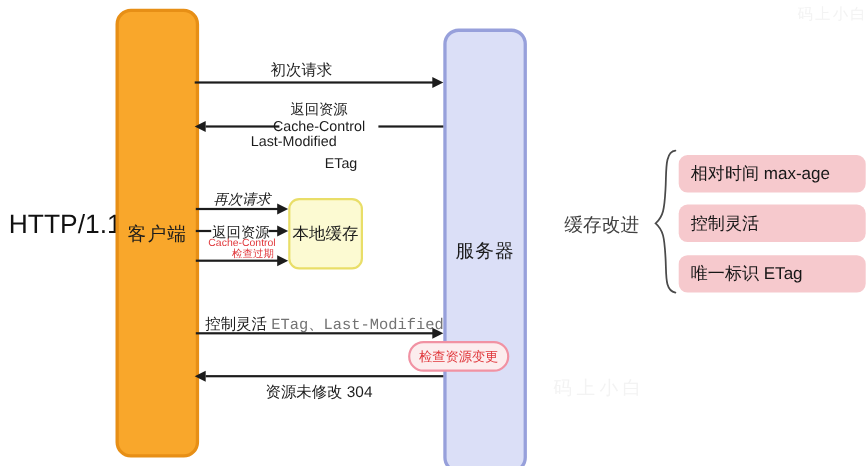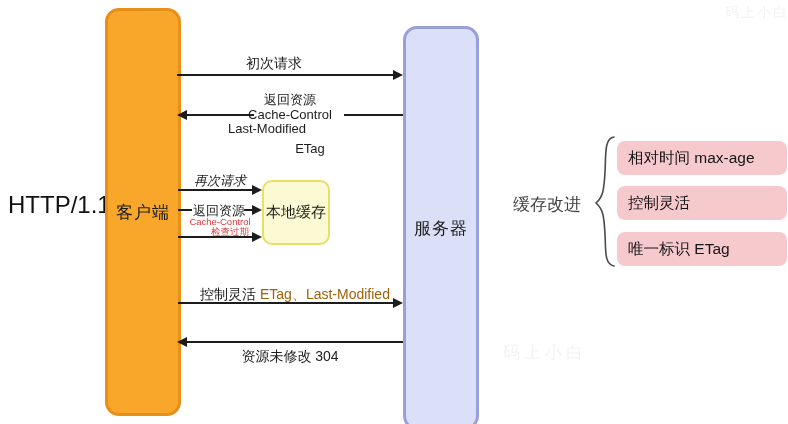--- a/index.html
+++ b/index.html
@@ -12,21 +12,21 @@
        border-radius:14px;box-sizing:border-box;font-size:17px;letter-spacing:1px;}
   .bar.client{left:105px;top:8px;height:408px;background:#F9A72B;border:3px solid #E78F16;}
   .bar.server{left:403px;top:10px;height:404px;background:#DBDFF7;border:3px solid #97A0DB;margin-top:16px;}
   .line{position:absolute;height:2px;background:#1c1c1c;}
   .head-r{position:absolute;width:0;height:0;border-left:10px solid #1c1c1c;
           border-top:5px solid transparent;border-bottom:5px solid transparent;}
   .head-l{position:absolute;width:0;height:0;border-right:10px solid #1c1c1c;
           border-top:5px solid transparent;border-bottom:5px solid transparent;}
   .lbl{position:absolute;font-size:14px;color:#1c1c1c;text-align:center;white-space:nowrap;}
   .lbl.s{font-size:13px;}
-  .red{color:#a16207;}
+  .red{color:#737373;font-family:Liberation Mono, monospace;}
   .redsmall{position:absolute;font-size:9.5px;line-height:9.5px;color:#E0383C;text-align:center;white-space:nowrap;}
   .cache-box{position:absolute;left:262px;top:180px;width:68px;height:65px;background:#FCFAD2;
              border:2px solid #E9DE68;border-radius:10px;box-sizing:border-box;
              display:flex;align-items:center;justify-content:center;font-size:15px;}
   .bubble{position:absolute;left:371px;top:310px;width:92px;height:28px;background:#FCEDEE;
           border:2px solid #F192A3;border-radius:15px;box-sizing:border-box;z-index:3;
           display:flex;align-items:center;justify-content:center;font-size:12px;color:#E0383C;}
   .improve-label{position:absolute;left:513px;top:193px;font-size:17px;color:#404040;white-space:nowrap;}
   .pill{position:absolute;left:617px;width:170px;height:34px;background:#F6C9CD;border-radius:8px;
         box-sizing:border-box;display:flex;align-items:center;padding-left:11px;font-size:15.5px;color:#161616;}
@@ -80,20 +80,23 @@
     <span>本地缓存</span>
   </div>
 
   <div class="lbl" style="left:177px;width:236px;top:286px;">
     <span>控制灵活</span>
     <span class="red">ETag、Last-Modified</span>
   </div>
   <div class="line" style="left:178px;top:302px;width:216px;"></div>
   <div class="head-r" style="left:393px;top:298px;"></div>
 
+  <div class="bubble">
+    <span>检查资源变更</span>
+  </div>
 
   <div class="lbl" style="left:177px;width:226px;top:324px;margin-top:24px;">资源未修改 304</div>
   <div class="line" style="left:187px;top:341px;width:216px;"></div>
   <div class="head-l" style="left:177px;top:337px;"></div>
 
   <div class="improve-label">缓存改进</div>
   <svg class="brace" width="28" height="136" viewBox="0 0 28 136">
     <path d="M 24 3 C 14 4, 16 22, 15 38 C 14 56, 13 63, 6 69 C 13 75, 14 82, 15 100 C 16 116, 14 130, 24 132" fill="none" stroke="#4a4a4a" stroke-width="1.6" stroke-linecap="round"></path>
   </svg>
   <div class="pill" style="top:141px;">

